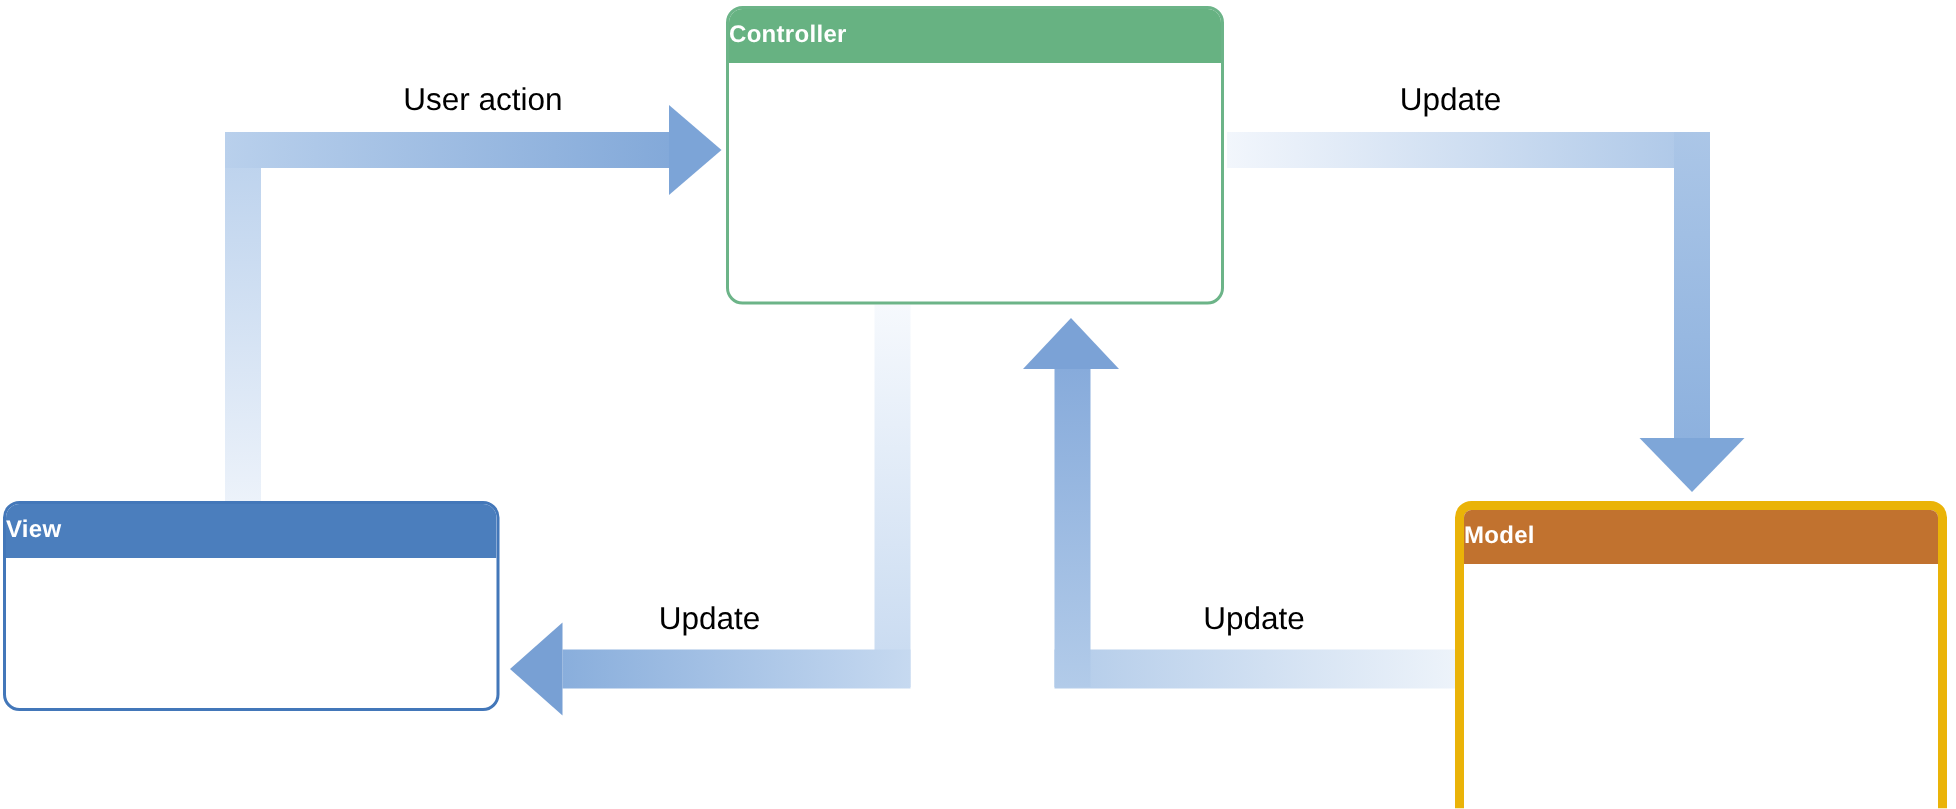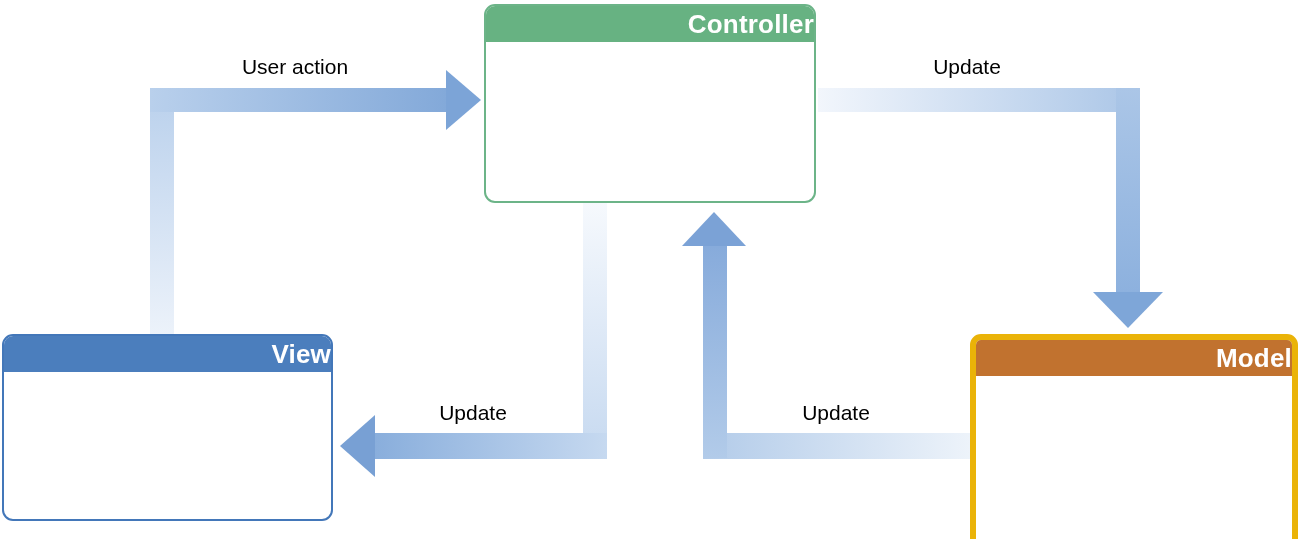--- a/index.html
+++ b/index.html
@@ -18,32 +18,32 @@
     position: absolute;
     background: #ffffff;
     border-radius: 11px;
     overflow: hidden;
     box-sizing: border-box;
   }
   .node-header {
     height: 36px;
     display: flex;
     align-items: center;
-    justify-content: flex-end;
+    justify-content: flex-start;
     color: #ffffff;
     font-weight: bold;
-    font-size: 26px;
+    font-size: 16px;
     letter-spacing: 0.2px;
   }
   .node-body { background: #ffffff; }
 
   .node-controller { left: 484px; top: 4px;   width: 332px; height: 199px; border: 2px solid #6cb488; }
   .node-controller .node-header { background: #67b282; }
 
-  .node-view       { left: 2px;   top: 334px; width: 331px; height: 187px; border: 2px solid #4377b9; }
+  .node-view       { left: 2px;   top: 334px; width: 331px; height: 140px; border: 2px solid #4377b9; }
   .node-view .node-header { background: #4b7ebd; }
 
   .node-model      { left: 970px; top: 334px; width: 328px; height: 243px; border: 6px solid #eab308; }
   .node-model .node-header { background: #c1722f; }
 
   
   .seg { position: absolute; }
 
   
   .ua-v { left: 150px; top: 88px;  width: 24px;  height: 246px;
@@ -84,21 +84,21 @@
   
   .edge-label {
     position: absolute;
     width: 160px;
     text-align: center;
     font-size: 21px;
     color: #000000;
     line-height: 24px;
     white-space: nowrap;
   }
-  .label-user-action   { left: 215px; top: 55px;  }
+  .label-user-action   { left: 215px; top: 55px; text-align: right;  }
   .label-update-model  { left: 887px; top: 55px;  }
   .label-update-view   { left: 393px; top: 401px; }
   .label-notify        { left: 756px; top: 401px; }
 </style>
 </head>
 <body>
 
 <div class="canvas">
 
   <div>

